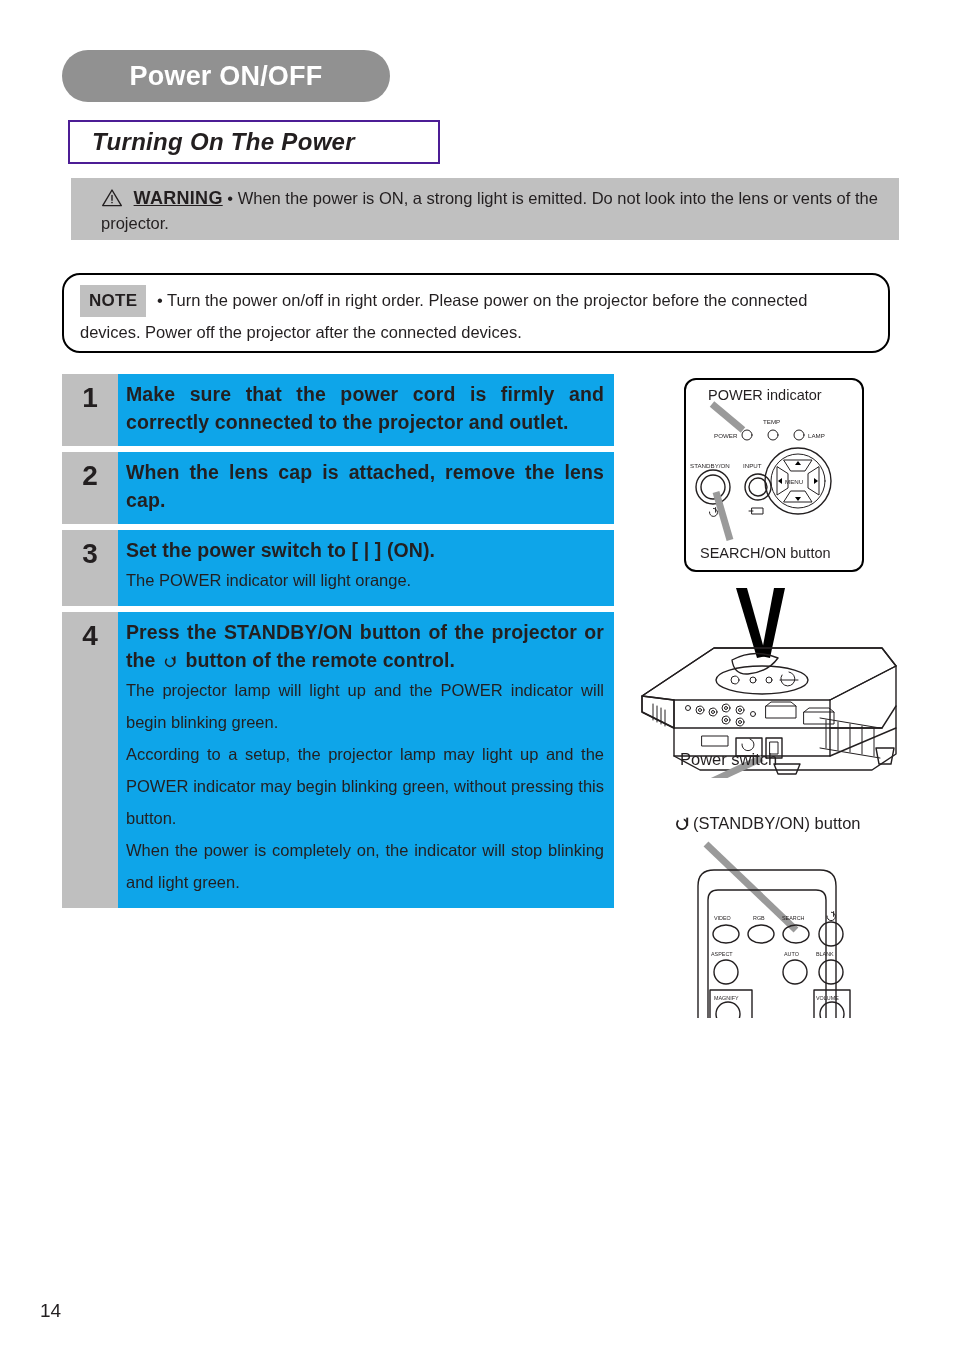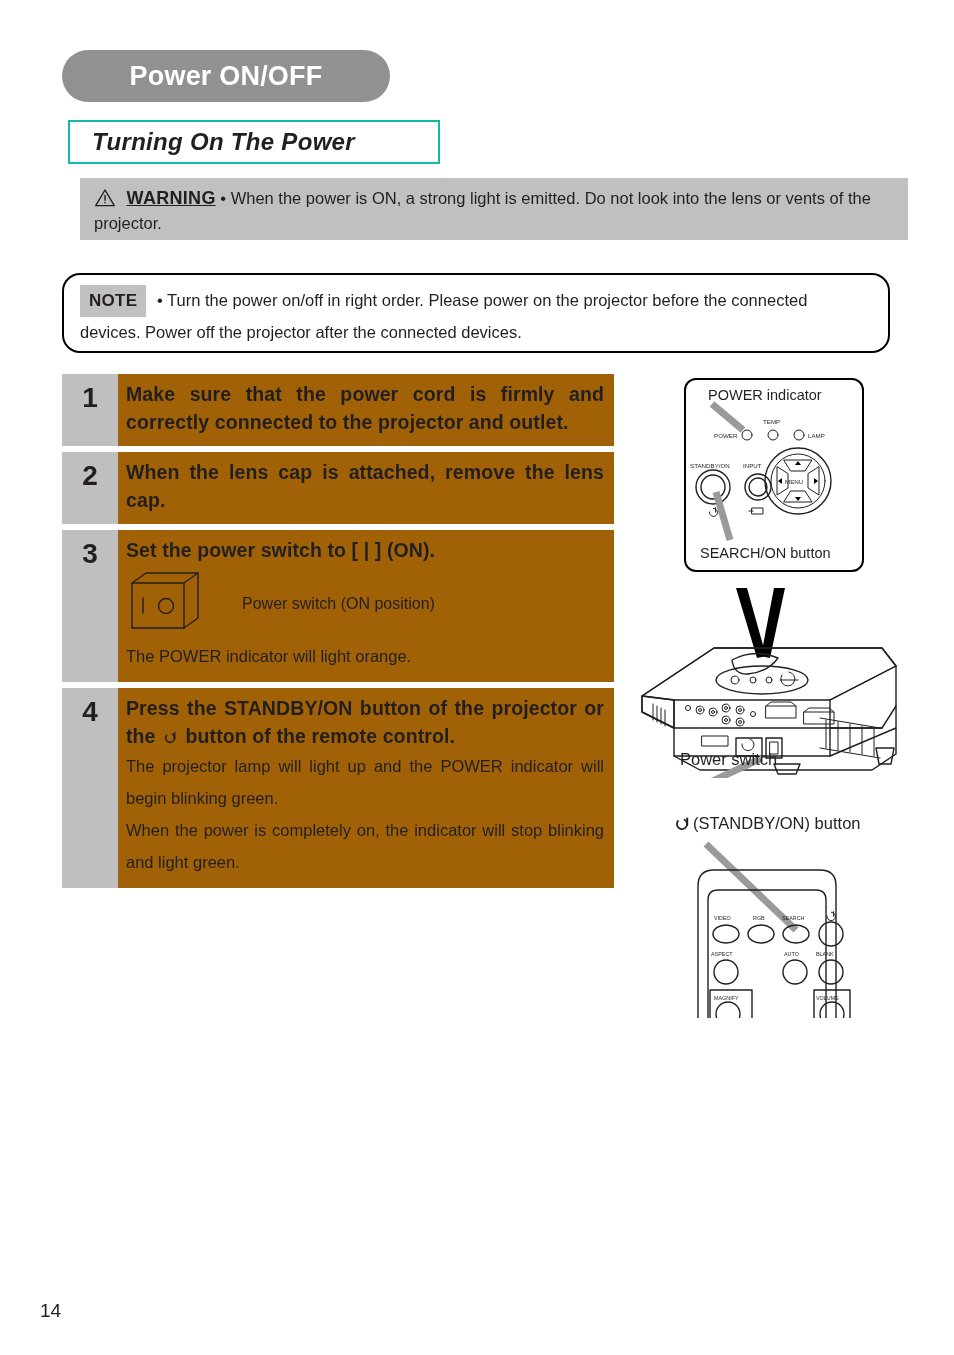--- a/index.html
+++ b/index.html
@@ -17,32 +17,32 @@
     background:#919191;border-radius:26px;
     display:flex;align-items:center;justify-content:center;
   }
   .banner-title{
     color:#ffffff;font-size:27px;font-weight:bold;letter-spacing:.2px;
   }
 
   
   .subtitle-box{
     position:absolute;left:68px;top:120px;width:368px;height:40px;
-    border:2px solid #14b8a6;background:#fff;
+    border:2px solid #4c1d95;background:#fff;
     display:flex;align-items:center;
   }
   .subtitle-text{
     font-size:24px;font-weight:bold;font-style:italic;
     padding-left:22px;letter-spacing:.3px;
   }
 
   
   .warn-box{
-    position:absolute;left:80px;top:178px;width:828px;height:62px;
-    background:#c0c0c0;padding:8px 14px 0 14px;box-sizing:border-box;
+    position:absolute;left:71px;top:178px;width:828px;height:62px;
+    background:#c0c0c0;padding:8px 14px 0 30px;box-sizing:border-box;
   }
   .warn-line{font-size:16.5px;line-height:25px;}
   .warn-tri{
     display:inline-block;vertical-align:-3px;width:22px;height:19px;margin-right:6px;
   }
   .warn-word{
     font-weight:bold;font-size:18px;text-decoration:underline;letter-spacing:.3px;
   }
 
   
@@ -65,21 +65,21 @@
     position:relative;background:#bfbfbf;padding-left:56px;
     margin-bottom:6px;
   }
   .step:last-child{margin-bottom:0;}
   .step-num{
     position:absolute;left:0;top:0;width:56px;
     text-align:center;font-size:28px;font-weight:bold;color:#231f20;
     padding-top:8px;box-sizing:border-box;
   }
   .step-body{
-    background:#a16207;padding:6px 10px 10px 8px;min-height:40px;
+    background:#0ea5e9;padding:6px 10px 10px 8px;min-height:40px;
   }
   .step-head{
     font-size:19.5px;font-weight:bold;line-height:28px;
     text-align:justify;letter-spacing:.1px;
   }
   .step-head.j{text-align-last:left;}
   .step-sub{
     font-size:16.5px;line-height:32px;color:#231f20;text-align:justify;
   }
   .step-sub.jj{text-align-last:left;}
@@ -171,47 +171,36 @@
       </div>
     </div>
 
     <div class="step">
       <div class="step-num">3</div>
       <div class="step-body">
         <div class="step-head">
           <span>Set the power switch to [ </span><span>|</span><span> ] (ON).</span>
         </div>
 
-        <div class="switch-row">
-          <span>
-            <svg width="88" height="68" viewBox="0 0 88 68">
-              <path class="ink" d="M6 13 H58 V58 H6 Z"></path>
-              <path class="ink" d="M6 13 L20 3 H72 L58 13"></path>
-              <path class="ink" d="M72 3 V48 L58 58"></path>
-              <path class="ink" d="M17 28 V43"></path>
-              <circle class="ink" cx="40" cy="36" r="7.5"></circle>
-            </svg>
-          </span>
-          <span class="switch-cap">Power switch (ON position)</span>
-        </div>
 
         <div class="step-sub">The POWER indicator will light orange.</div>
       </div>
     </div>
 
     <div class="step">
       <div class="step-num">4</div>
       <div class="step-body">
         <div class="step-head j">
           <span>Press the STANDBY/ON button of the projector or the </span><span class="pwr-glyph"><svg width="15" height="15" viewBox="0 0 15 15">
                 <path d="M3.4 4.2 A5.2 5.2 0 1 0 8.6 3.0 L8.6 4.6 A3.7 3.7 0 1 1 4.5 5.3 Z" fill="#231f20"></path>
                 <rect x="10.8" y="2.3" width="1.7" height="7.2" fill="#231f20"></rect>
               </svg></span><span> button of the remote control.</span>
         </div>
         <div class="step-sub jj">The projector lamp will light up and the POWER indicator will begin blinking green.</div>
+        <div class="step-sub jj">According to a setup, the projector lamp may light up and the POWER indicator may begin blinking green, without pressing this button.</div>
         <div class="step-sub jj">When the power is completely on, the indicator will stop blinking and light green.</div>
       </div>
     </div>
 
   </div>
 
   <div class="panel-box">
     <svg width="171" height="185" viewBox="0 0 171 185">
 
       <line class="lead" x1="26" y1="24" x2="57" y2="50"></line>

